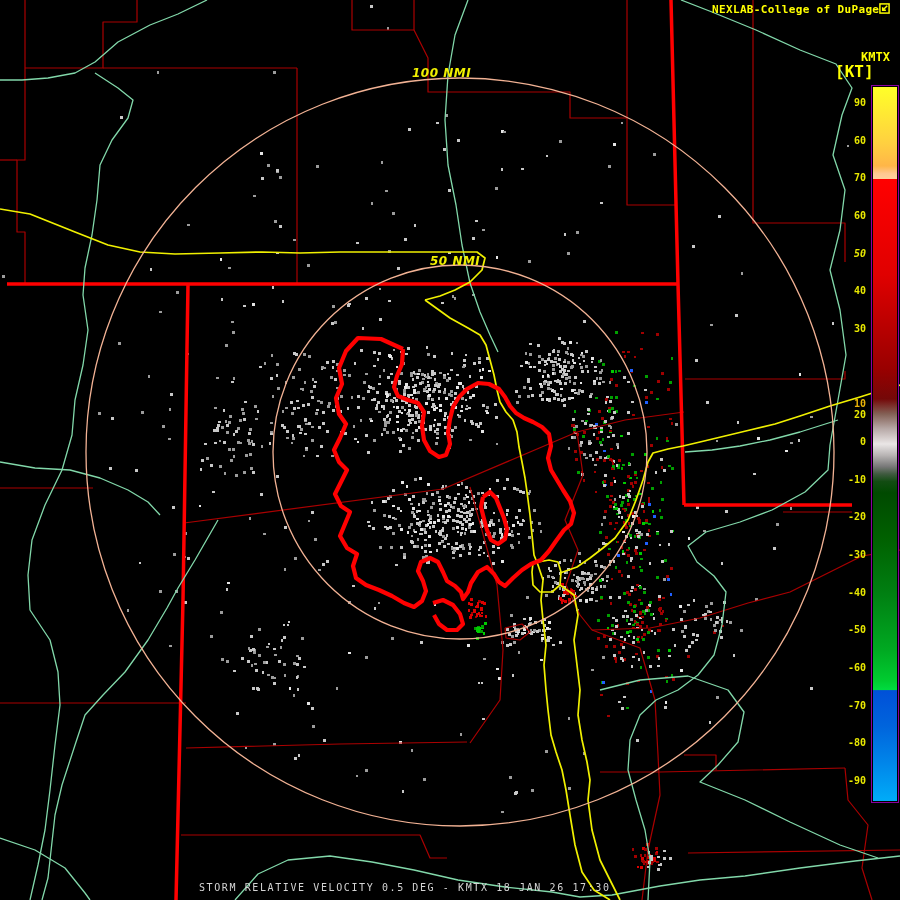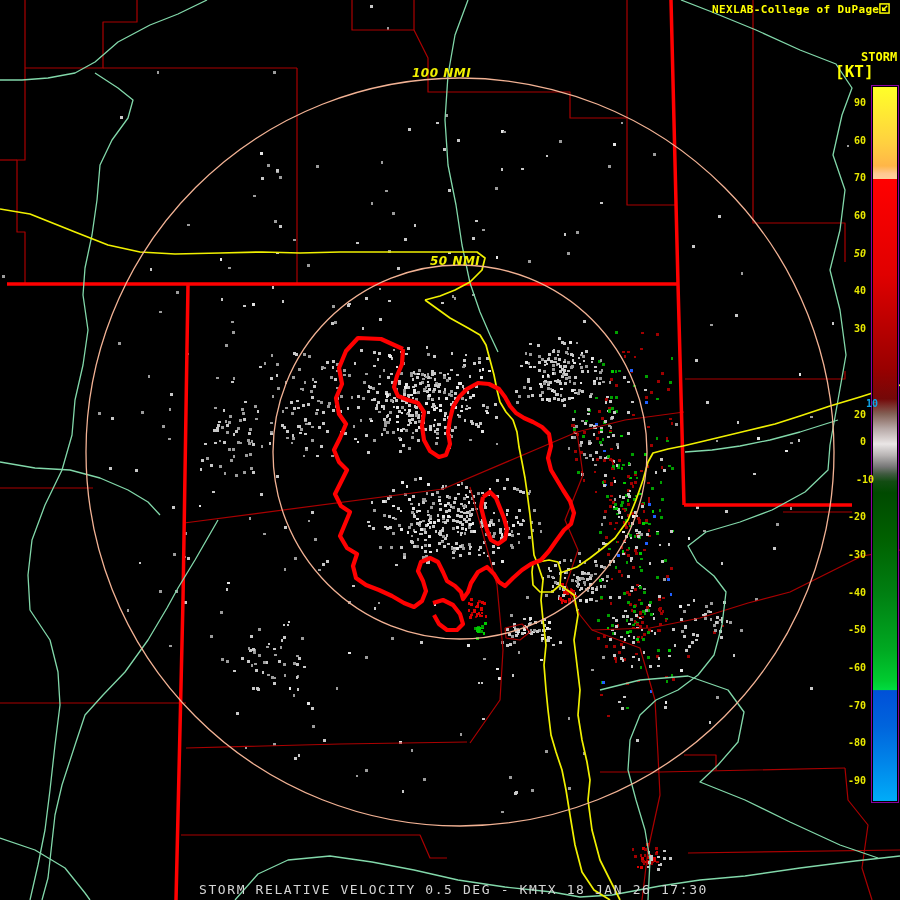--- a/index.html
+++ b/index.html
@@ -4,21 +4,21 @@
 <style>
   html,body{margin:0;padding:0;background:#000;}
   #screen{position:relative;width:900px;height:900px;background:#000;overflow:hidden;
           font-family:"DejaVu Sans Mono","Liberation Mono",monospace;}
   #mapsvg{position:absolute;left:0;top:0;}
   .ovl{position:absolute;white-space:pre;}
   #site-title{left:712px;top:3px;color:#ffff00;font-size:11px;font-weight:bold;letter-spacing:.35px;}
   #logo{left:879px;top:3px;width:11px;height:11px;}
   #prod-label{left:861px;top:50px;color:#ffff00;font-size:12px;font-weight:bold;}
   #units-label{left:835px;top:62px;color:#ffff00;font-size:16px;font-weight:bold;}
-  #caption{left:199px;top:882px;color:#d4d4d4;font-size:13px;letter-spacing:1.6px;}
+  #caption{left:199px;top:882px;color:#d4d4d4;font-size:10px;letter-spacing:1.6px;}
   .ring-label{position:absolute;color:#f0f000;font-size:12px;font-weight:bold;font-style:italic;
               font-family:"DejaVu Sans","Liberation Sans",sans-serif;letter-spacing:.5px;}
   #colorbar-frame{position:absolute;border:1px solid #8a00a0;background:#000;}
   #colorbar-grad{position:absolute;left:1px;top:1px;}
   .cb-label{position:absolute;color:#e8e800;font-size:10px;font-weight:bold;text-align:right;width:30px;}
 </style>
 </head>
 <body>
 
 <div id="screen">
@@ -2031,39 +2031,39 @@
   </div>
   <div id="colorbar-labels">
       <div class="cb-label" style="right: 34px; top: 96.8421px; color: rgb(232, 232, 0);">90</div>
       <div class="cb-label" style="right: 34px; top: 134.526px; color: rgb(232, 232, 0);">60</div>
       <div class="cb-label" style="right: 34px; top: 172.211px; color: rgb(232, 232, 0);">70</div>
       <div class="cb-label" style="right: 34px; top: 209.895px; color: rgb(232, 232, 0);">60</div>
       <div class="cb-label" style="right: 34px; top: 247.579px; color: rgb(232, 232, 0); font-style: italic;">50</div>
       <div class="cb-label" style="right: 34px; top: 285.263px; color: rgb(232, 232, 0);">40</div>
       <div class="cb-label" style="right: 34px; top: 322.947px; color: rgb(232, 232, 0);">30</div>
       <div class="cb-label" style="right: 34px; top: 360.632px; color: rgb(232, 232, 0); margin-top: 48px;">20</div>
-      <div class="cb-label" style="right: 22px; top: 398.316px; color: #0ea5e9;">10</div>
+      <div class="cb-label" style="right: 34px; top: 398.316px; color: #eab308;">10</div>
       <div class="cb-label" style="right: 34px; top: 436px; color: rgb(232, 232, 0);">0</div>
-      <div class="cb-label" style="right: 26px; top: 473.684px; color: rgb(232, 232, 0);">-10</div>
+      <div class="cb-label" style="right: 34px; top: 473.684px; color: rgb(232, 232, 0);">-10</div>
       <div class="cb-label" style="right: 34px; top: 511.368px; color: rgb(232, 232, 0);">-20</div>
       <div class="cb-label" style="right: 34px; top: 549.053px; color: rgb(232, 232, 0);">-30</div>
       <div class="cb-label" style="right: 34px; top: 586.737px; color: rgb(232, 232, 0);">-40</div>
       <div class="cb-label" style="right: 34px; top: 624.421px; color: rgb(232, 232, 0);">-50</div>
       <div class="cb-label" style="right: 34px; top: 662.105px; color: rgb(232, 232, 0); text-align: right;">-60</div>
       <div class="cb-label" style="right: 34px; top: 699.789px; color: rgb(232, 232, 0);">-70</div>
       <div class="cb-label" style="right: 34px; top: 737.474px; color: rgb(232, 232, 0);">-80</div>
       <div class="cb-label" style="right: 34px; top: 775.158px; color: rgb(232, 232, 0);">-90</div>
     </div>
 
   <div class="ovl" id="site-title">NEXLAB-College of DuPage</div>
   <svg class="ovl" id="logo" viewBox="0 0 12 12">
     <rect x="1" y="1" width="10" height="10" fill="none" stroke="#ffff00" stroke-width="1.6"></rect>
     <path d="M9 3 L4 8 M4 4.5 L4 8 L7.5 8" fill="none" stroke="#ffff00" stroke-width="1.6"></path>
   </svg>
-  <div class="ovl" id="prod-label">STORM</div>
+  <div class="ovl" id="prod-label">KMTX</div>
   <div class="ovl" id="units-label">[KT]</div>
 
   <div id="ring-labels">
       <div class="ring-label" style="left: 430px; top: 254px;">50 NMI</div>
       <div class="ring-label" style="left: 412px; top: 66px; text-align: center;">100 NMI</div>
     </div>
 
   <div class="ovl" id="caption">STORM RELATIVE VELOCITY 0.5 DEG - KMTX 18 JAN 26 17:30</div>
 </div>
 

